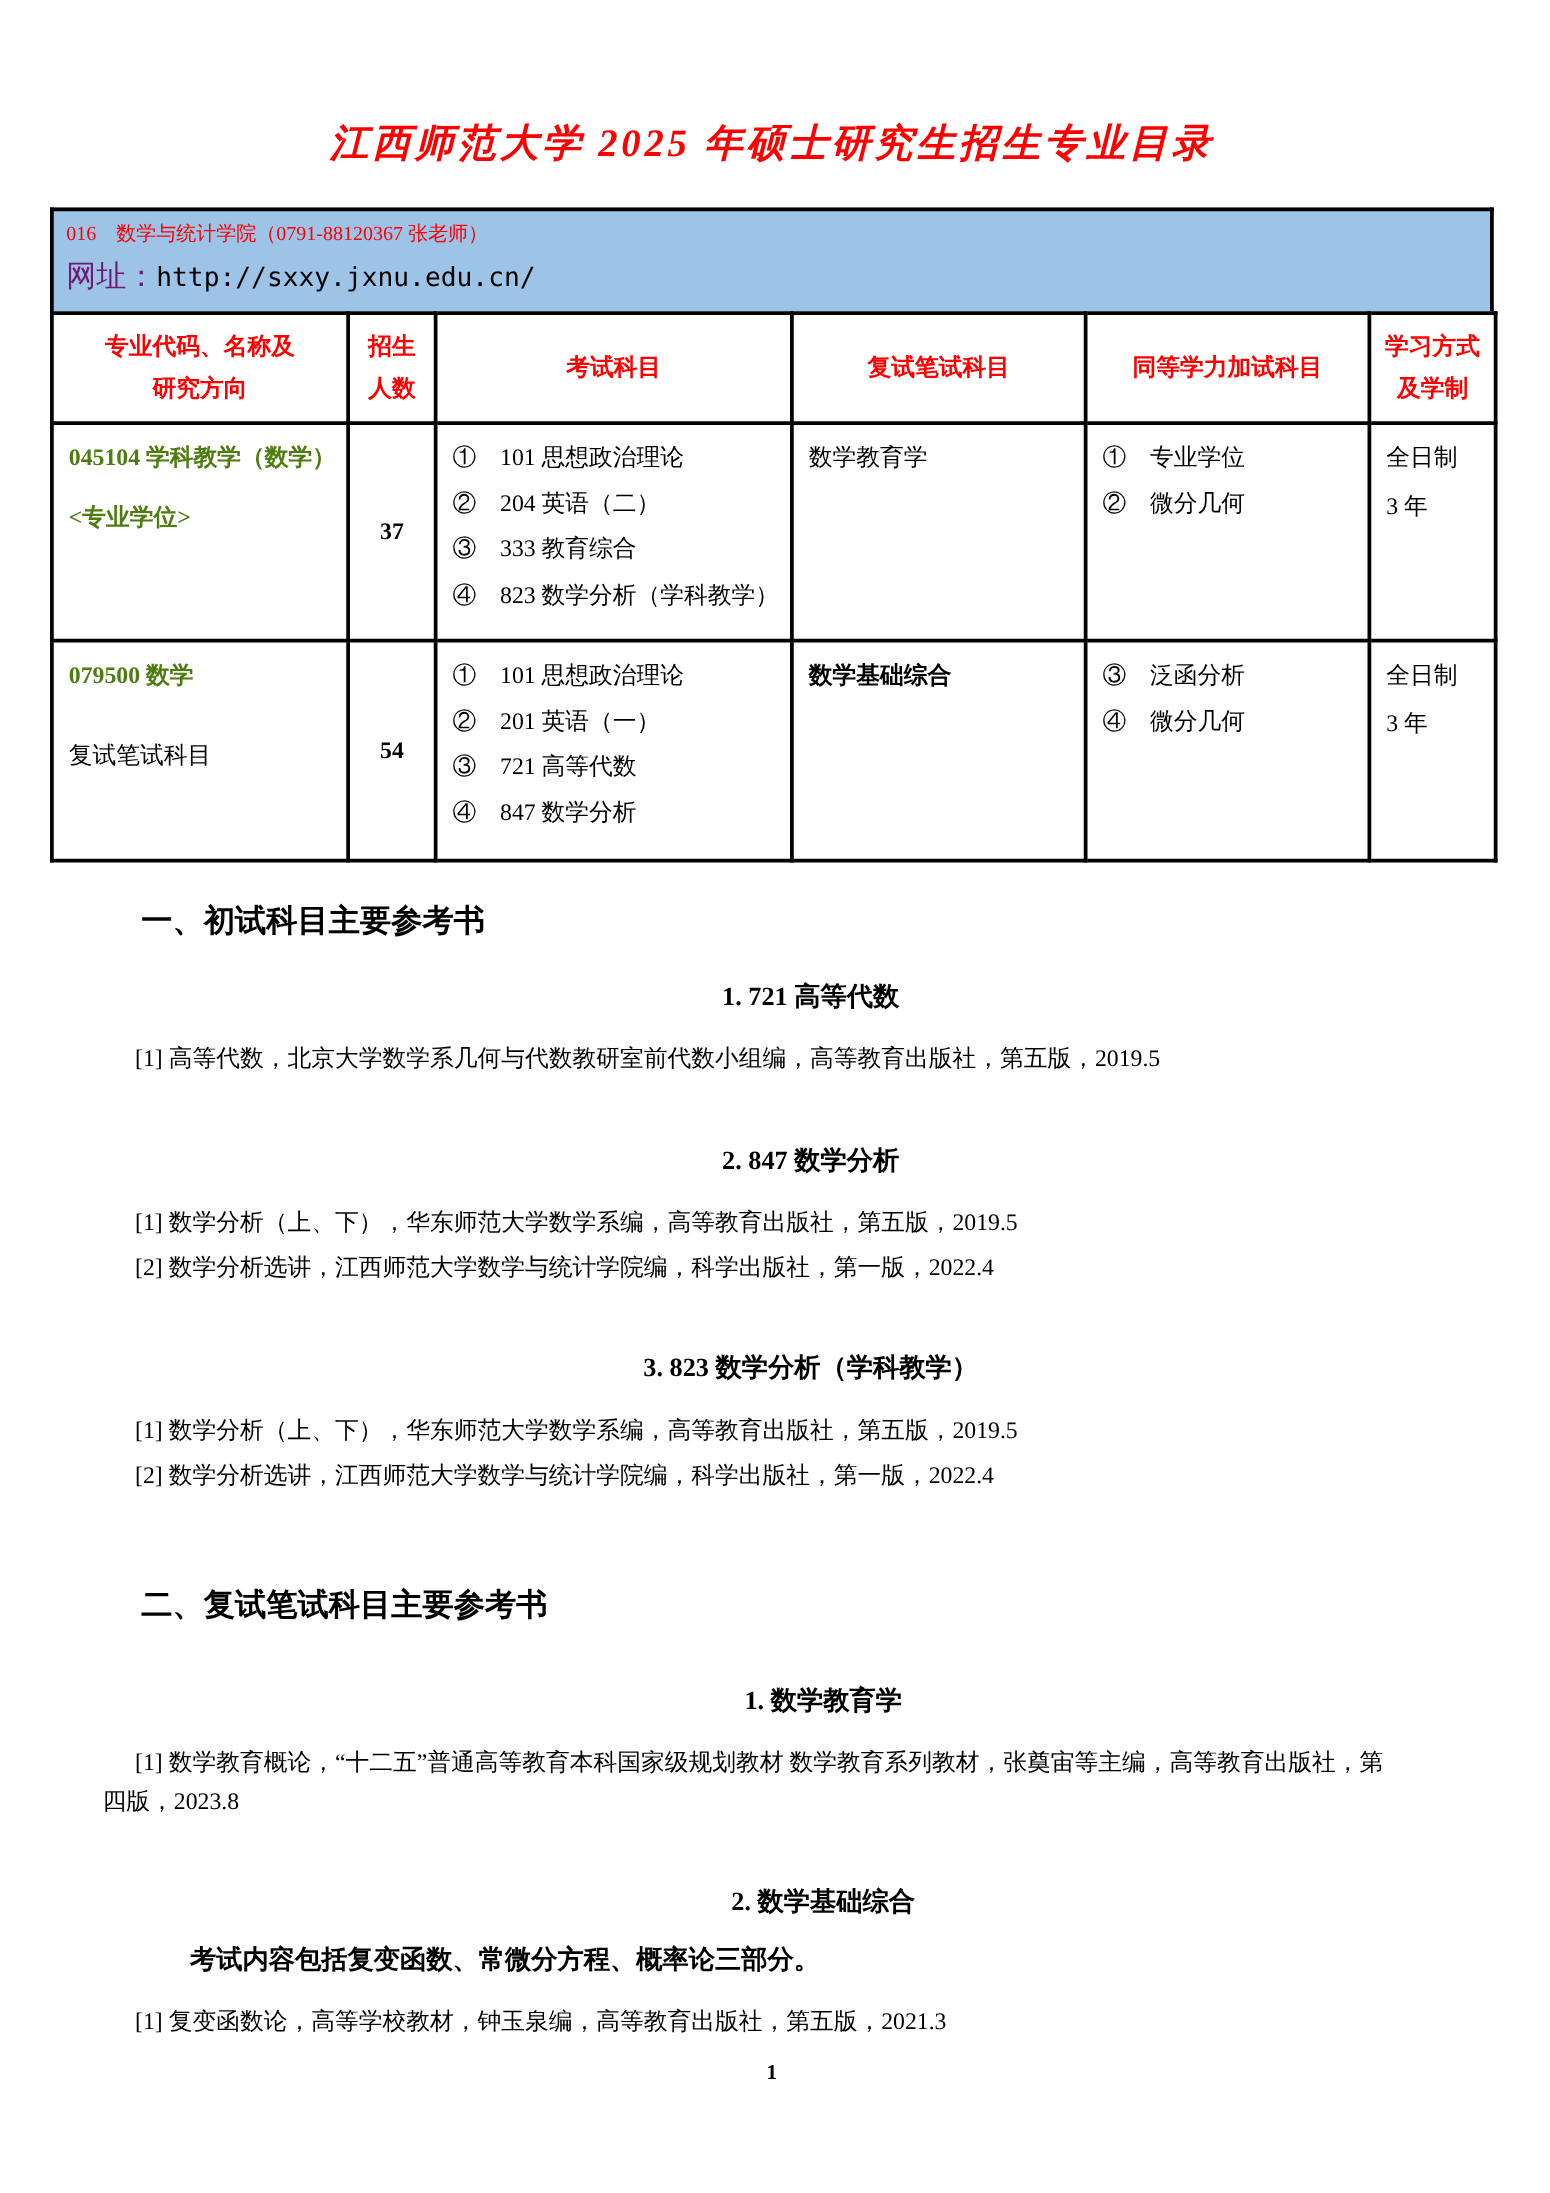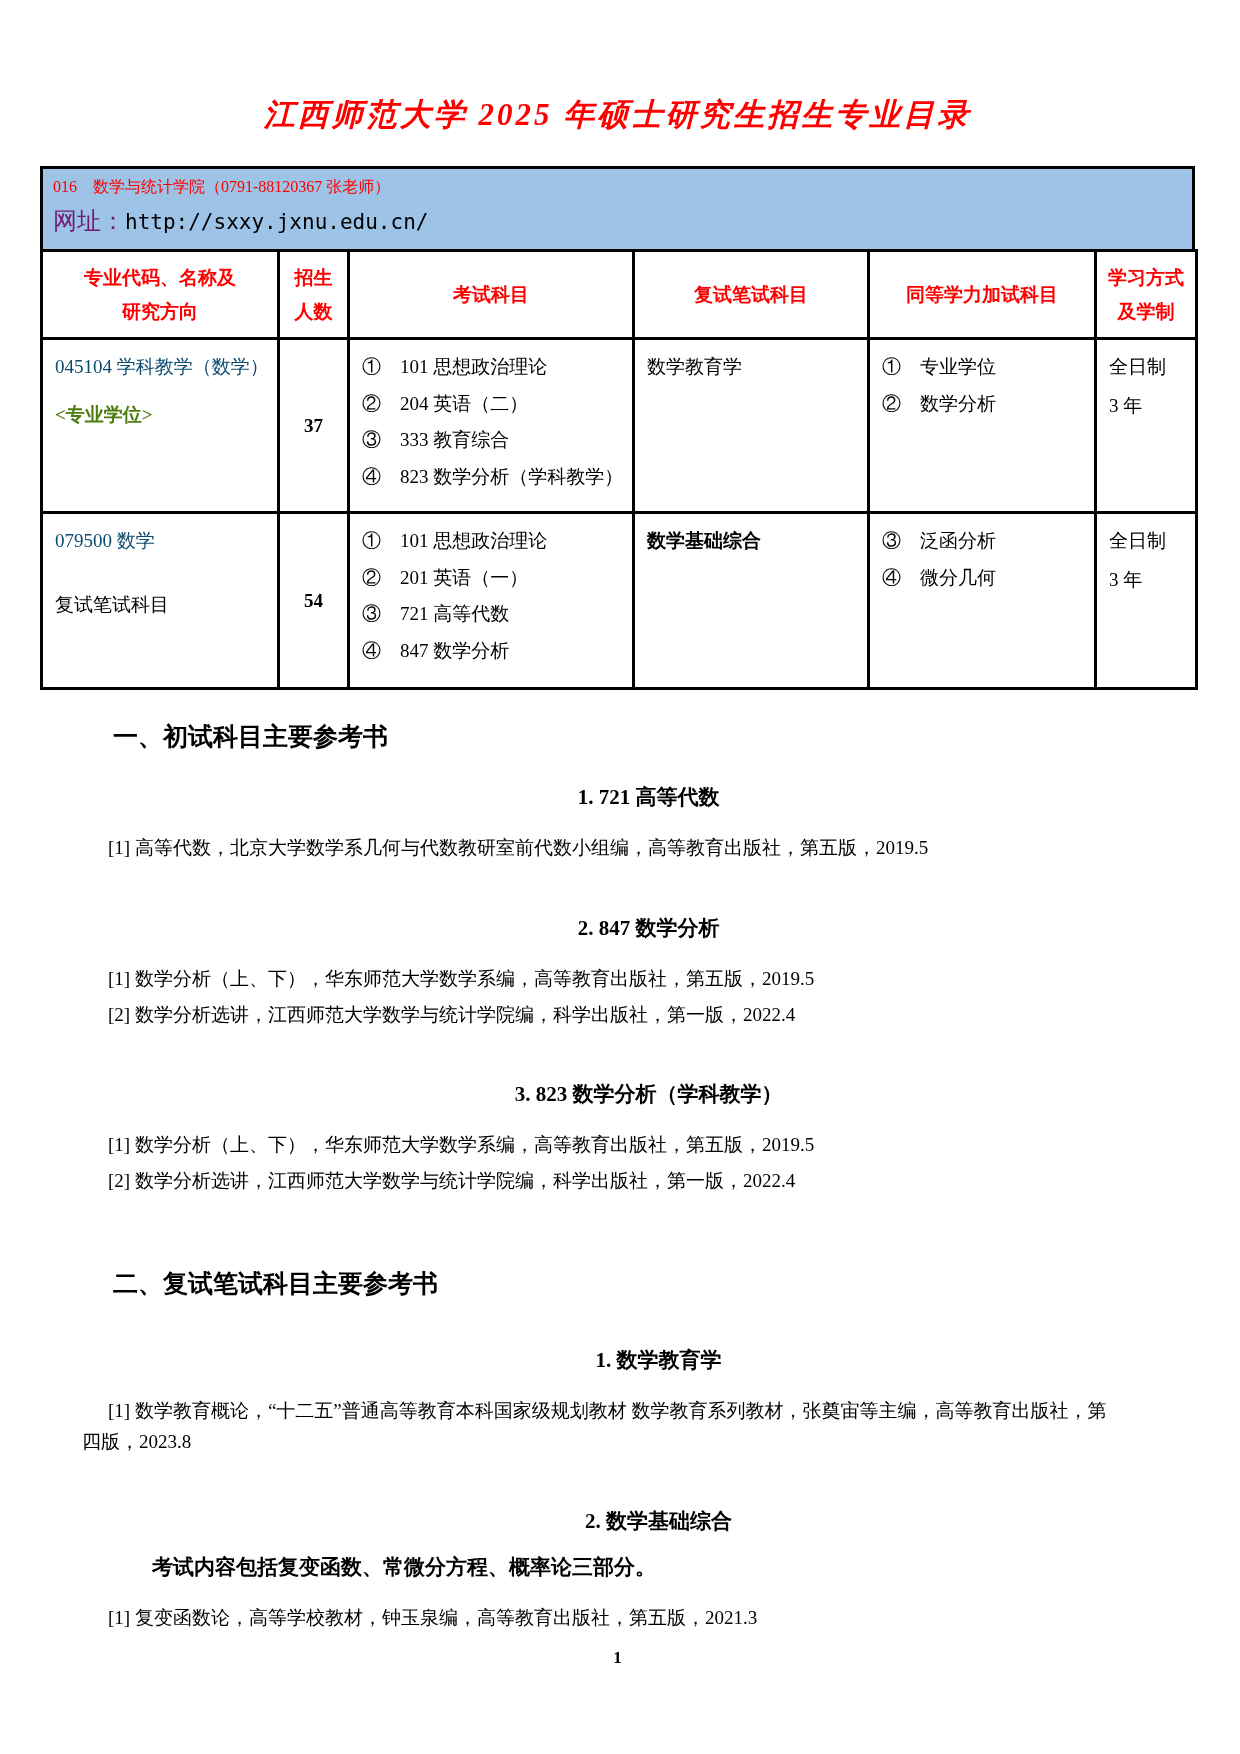--- a/index.html
+++ b/index.html
@@ -30,21 +30,21 @@
   .prog-table { width:100%; border-collapse:collapse; table-layout:fixed; }
   .prog-table th, .prog-table td { border:3px solid #000; }
   .prog-table thead tr { height:88px; }
   .prog-table th {
     color:#fe0000; font-size:19px; font-weight:bold;
     text-align:center; vertical-align:middle; line-height:1.75; padding:0 4px;
   }
   .prog-table td { vertical-align:top; padding:14px 8px 0 12px; font-size:19px; line-height:1.35; }
   .row-1 { height:174px; }
   .row-2 { height:176px; }
-  .code { color:#0c4a6e; font-weight:normal; }
+  .code { color:#4d7c0f; font-weight:bold; }
   .degree { color:#4d7c0f; font-weight:bold; margin-top:22px; }
   .direction { margin-top:38px; }
   .td-enroll { vertical-align:middle !important; text-align:center; font-weight:bold; font-size:20px; padding:0 !important; }
   .subj { margin-bottom:11px; white-space:nowrap; }
   .retest.bold { font-weight:bold; }
   .mode-line { margin-bottom:13px; }
 
   
   .sec-heading { font-size:25px; font-weight:bold; margin:0 0 0 73px; }
   .sec-heading.h1 { margin-top:30px; }
@@ -112,21 +112,21 @@
           <div class="subj">①　101 思想政治理论</div>
           <div class="subj">②　204 英语（二）</div>
           <div class="subj">③　333 教育综合</div>
           <div class="subj">④　823 数学分析（学科教学）</div>
         </td>
         <td>
           <div class="retest">数学教育学</div>
         </td>
         <td>
           <div class="subj">①　专业学位</div>
-          <div class="subj">②　数学分析</div>
+          <div class="subj">②　微分几何</div>
         </td>
         <td>
           <div class="mode-line">全日制</div>
           <div class="mode-line">3 年</div>
         </td>
       </tr>
       <tr class="row-2">
         <td>
           <div class="code">079500 数学</div>
           <div class="direction">复试笔试科目</div>

